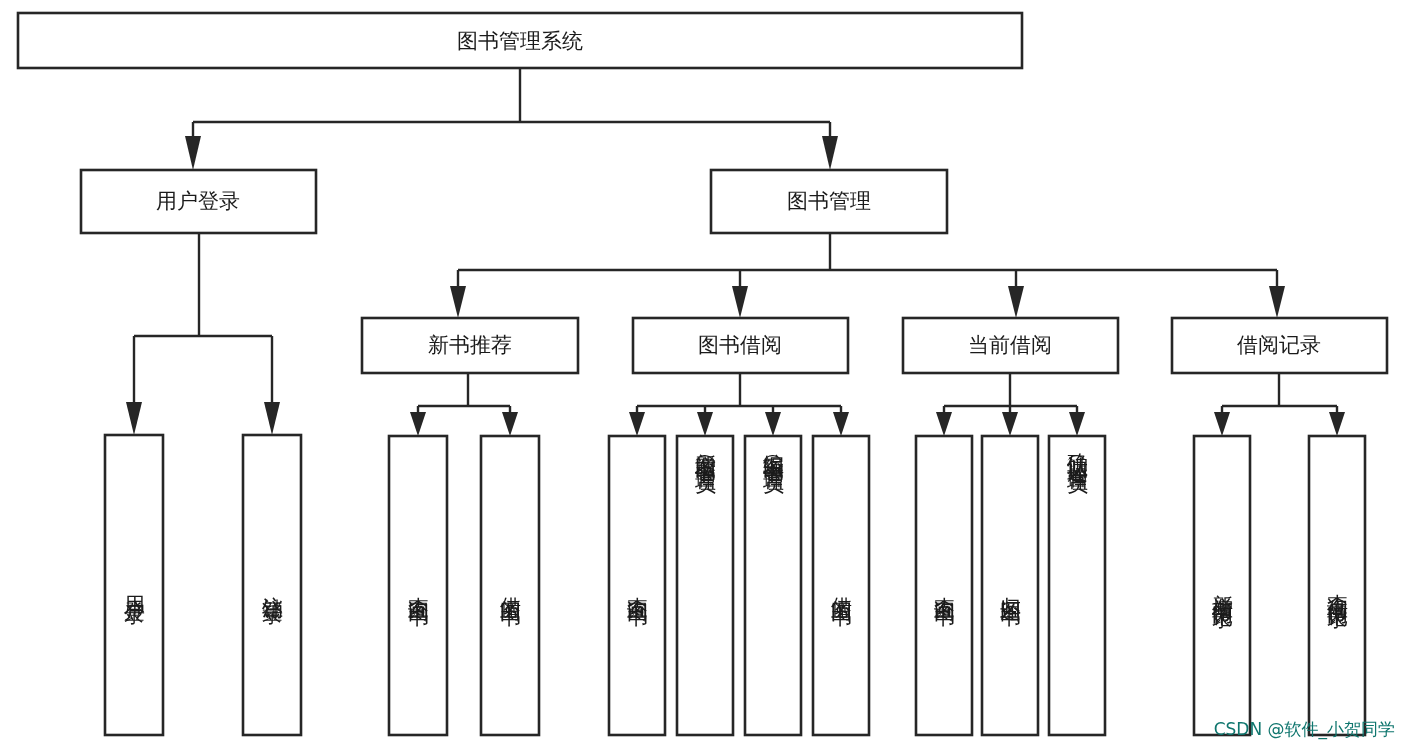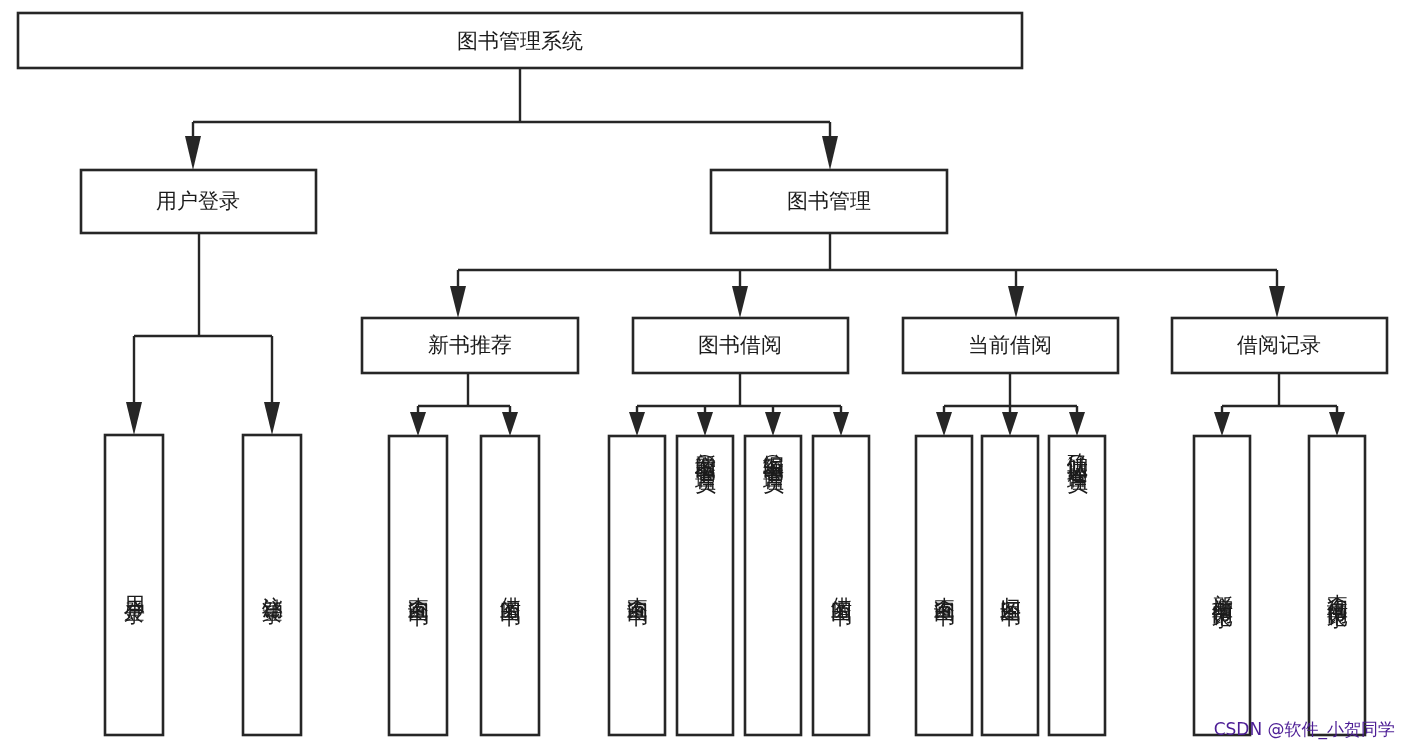--- a/index.html
+++ b/index.html
@@ -67,21 +67,21 @@
     color: #1b1b1b;
     letter-spacing: 3px;
     white-space: nowrap;
   }
   .watermark {
     position: absolute;
     right: 10px;
     bottom: 6px;
     font-family: "DejaVu Sans", "Liberation Sans", sans-serif;
     font-size: 17px;
-    color: #4c1d95;
+    color: #0f766e;
     white-space: nowrap;
     pointer-events: none;
   }
 </style>
 </head>
 <body>
 
 <div id="diagram-root">
 
   <svg id="tree-svg" viewBox="0 0 1405 747">

